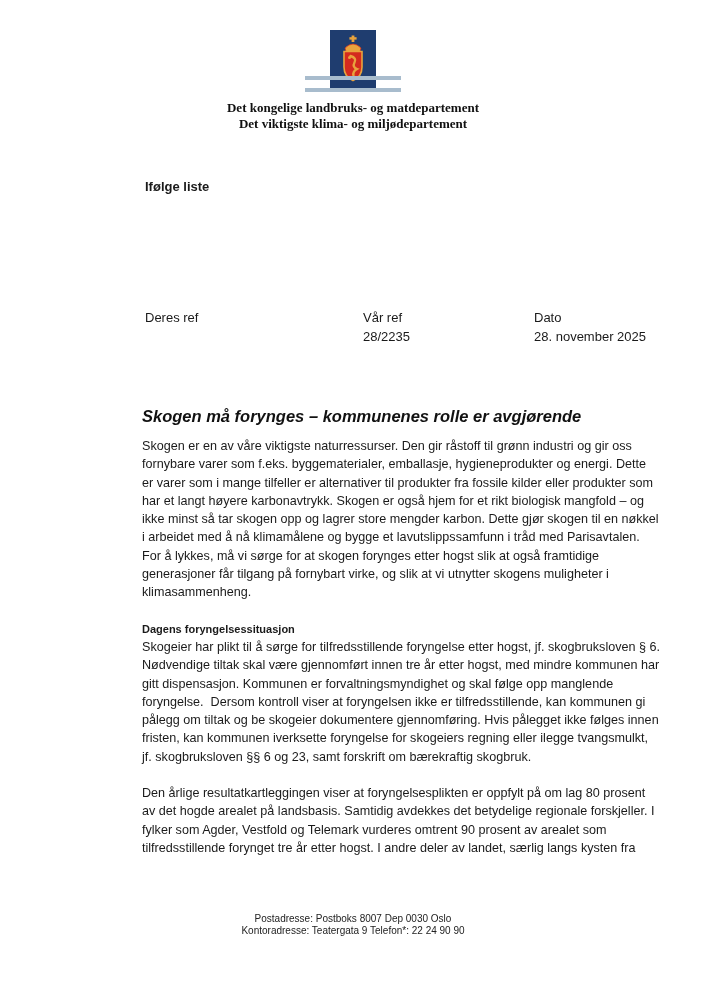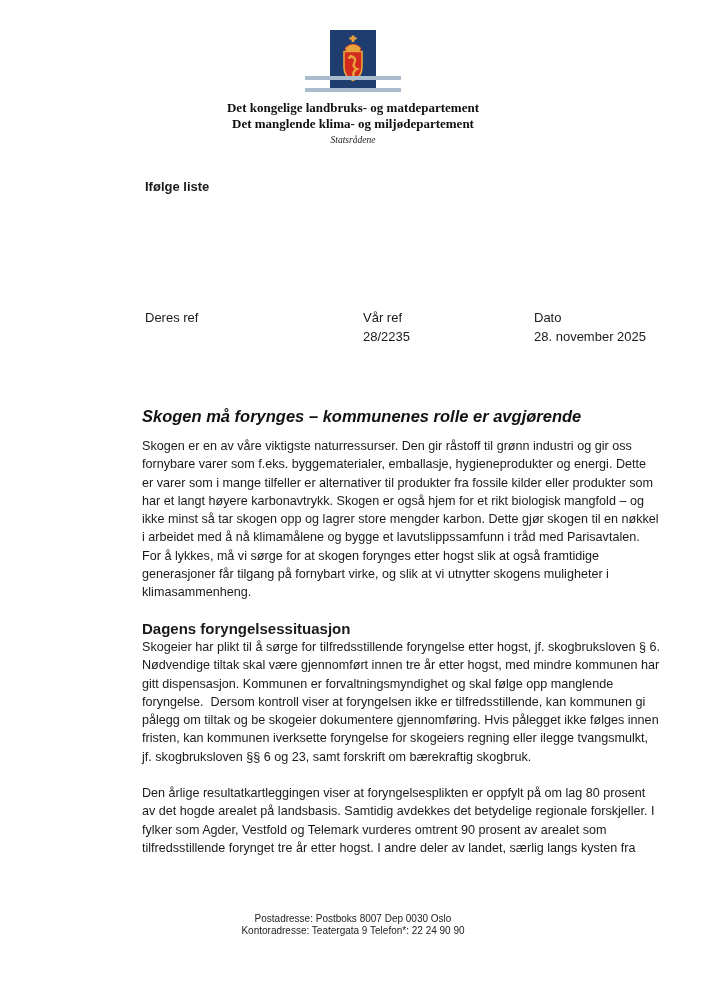--- a/index.html
+++ b/index.html
@@ -54,21 +54,21 @@
   .ref-value { line-height: 13px; margin-top: 6px; }
 
   
   .letter { position: absolute; left: 97px; top: 398px; width: 552px; font-size: 12.6px; line-height: 18.3px; }
   .letter h1, .letter h2 {
     font-size: 16.5px; line-height: 20px; font-weight: bold; margin: 0; color: #111111;
   }
   .letter h2 { margin-top: 8px; font-style: italic; }
   .para { white-space: pre-line; margin: 0; }
   .para.p1 { margin-top: 11px; }
-  .section-heading { font-size: 15px; line-height: 18.3px; font-weight: bold; margin: 18px 0 0 0; }
+  .section-heading { font-size: 11px; line-height: 18.3px; font-weight: bold; margin: 18px 0 0 0; }
   .para.p3 { margin-top: 18px; }
 
   
   .footer { position: absolute; top: 913px; left: 0; right: 0; text-align: center; font-size: 10px; line-height: 12px; color: #222222; }
 </style>
 </head>
 <body>
 
 <div class="page">
 
@@ -84,22 +84,21 @@
           <circle class="sv-gold" cx="19.5" cy="27.5" r="1.5"></circle>
         </svg>
       </div>
       <div class="crest-line l1"></div>
       <div class="crest-line l2"></div>
     </div>
   </div>
 
   <div class="dept-block">
     <div class="dept-line">Det kongelige landbruks- og matdepartement</div>
-    <div class="dept-line">Det manglende klima- og miljødepartement</div>
-    <div class="dept-sub">Statsrådene</div>
+    <div class="dept-line">Det viktigste klima- og miljødepartement</div>
   </div>
 
   <div class="recipient">Ifølge liste</div>
 
   <div class="refs">
     <div class="ref-col c1">
       <div class="ref-label">Deres ref</div>
     </div>
     <div class="ref-col c2">
       <div class="ref-label">Vår ref</div>

